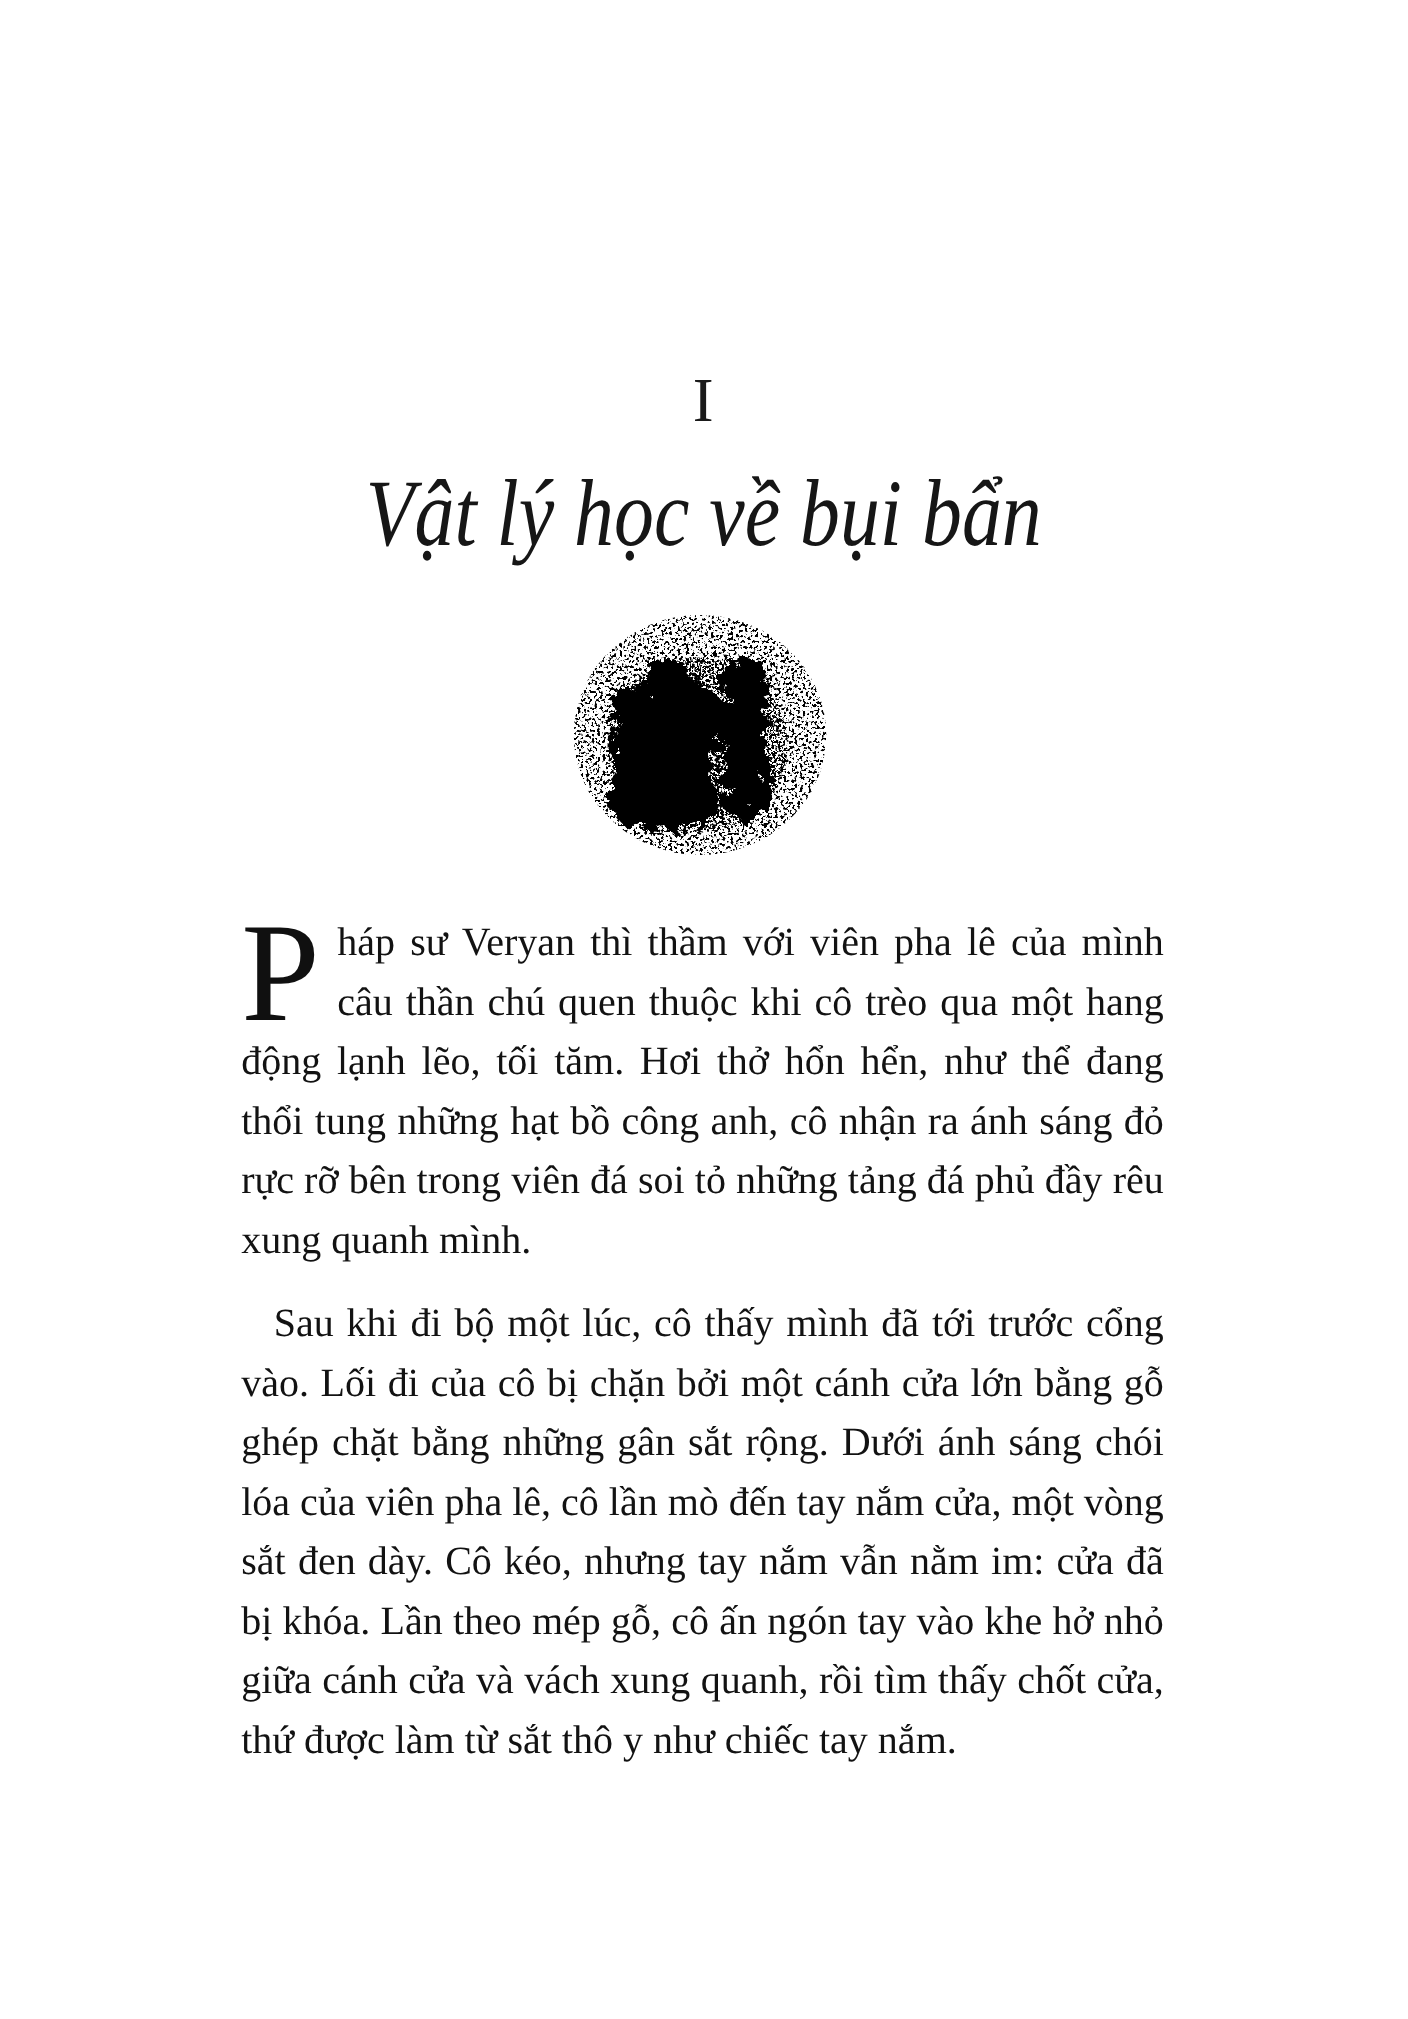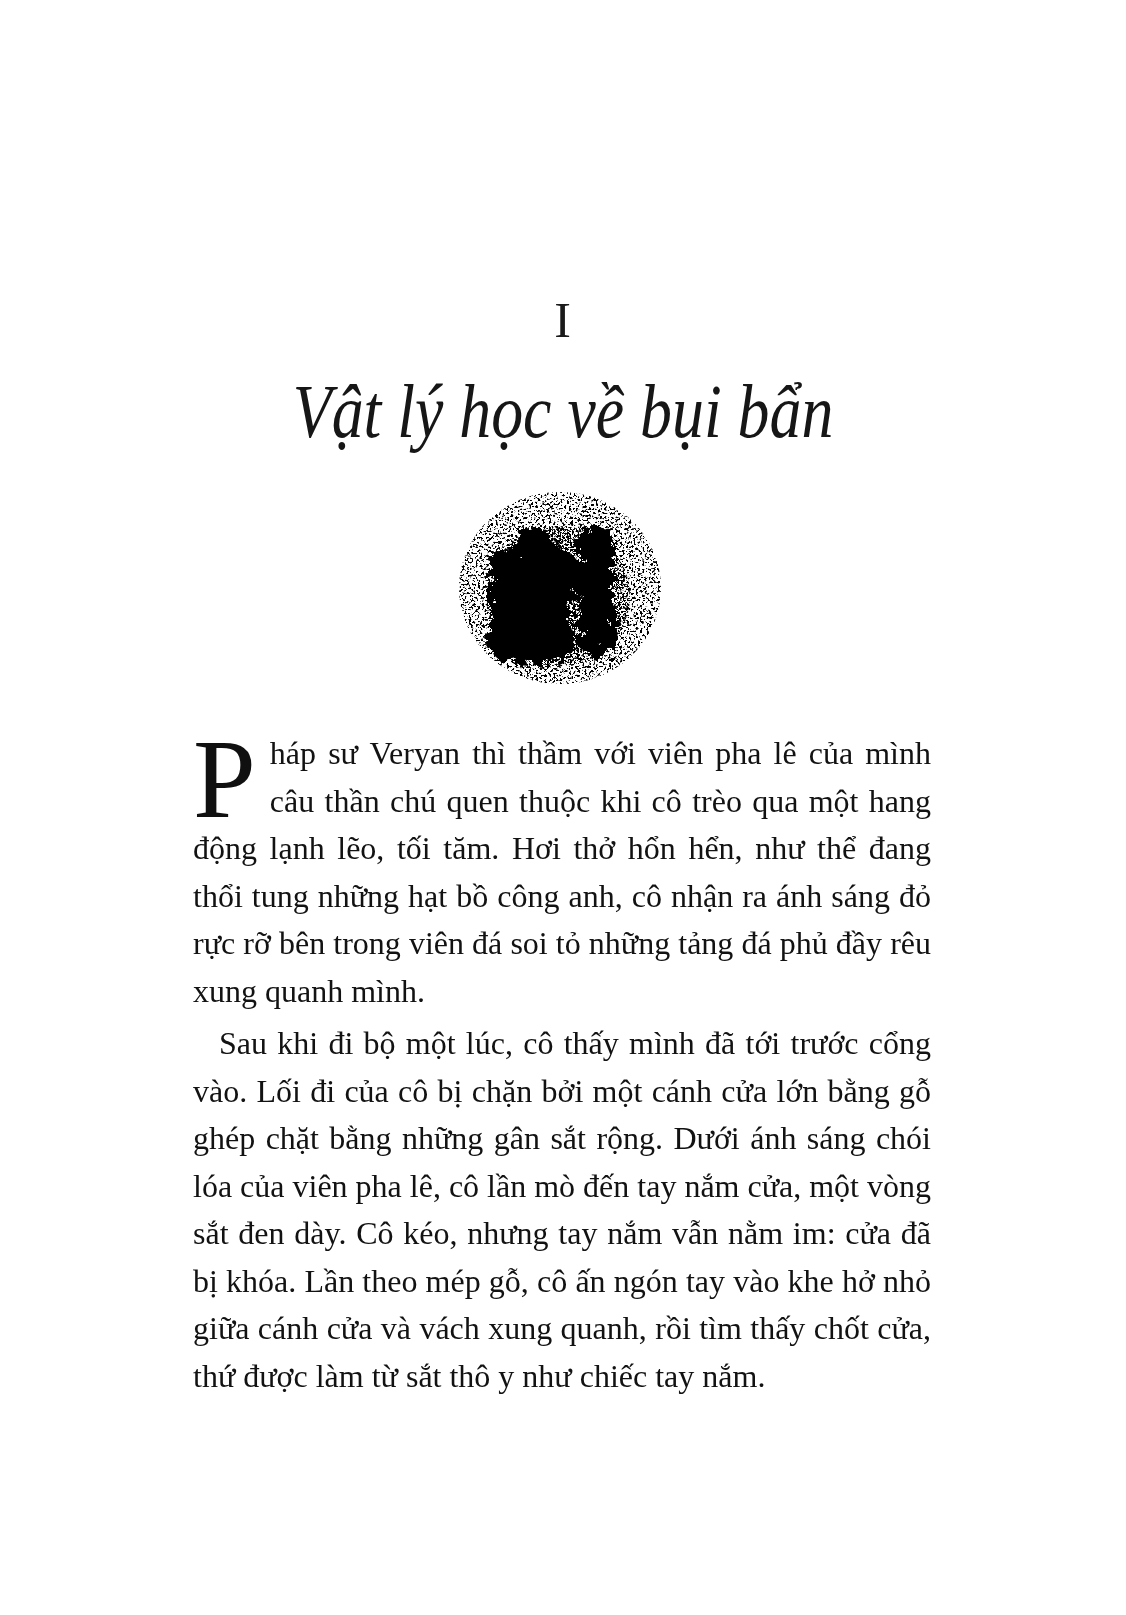--- a/index.html
+++ b/index.html
@@ -49,21 +49,21 @@
   .body-text {
     margin: 34px 0 0 193px;
     width: 738px;
     font-size: 32px;
     line-height: 47.5px;
     text-align: justify;
     color: #121212;
   }
   .para { margin: 0; }
   .para + .para {
-    margin-top: 5px;
+    margin-top: 20px;
     text-indent: 26px;
   }
   .dropcap {
     float: left;
     font-size: 113px;
     line-height: 88px;
     margin: 5px 14px 0 0;
     color: #101010;
   }
 </style>

